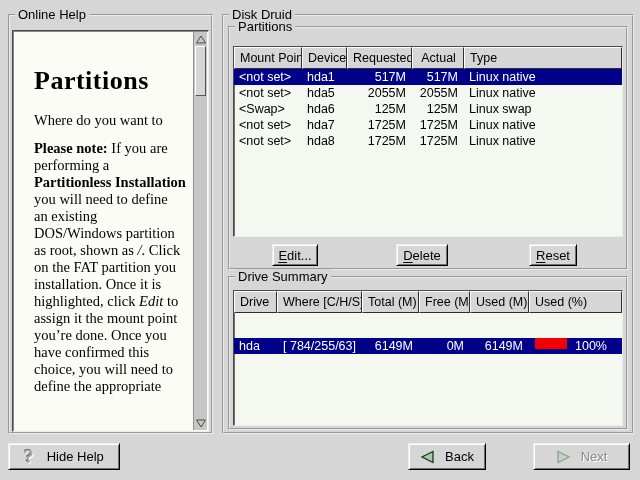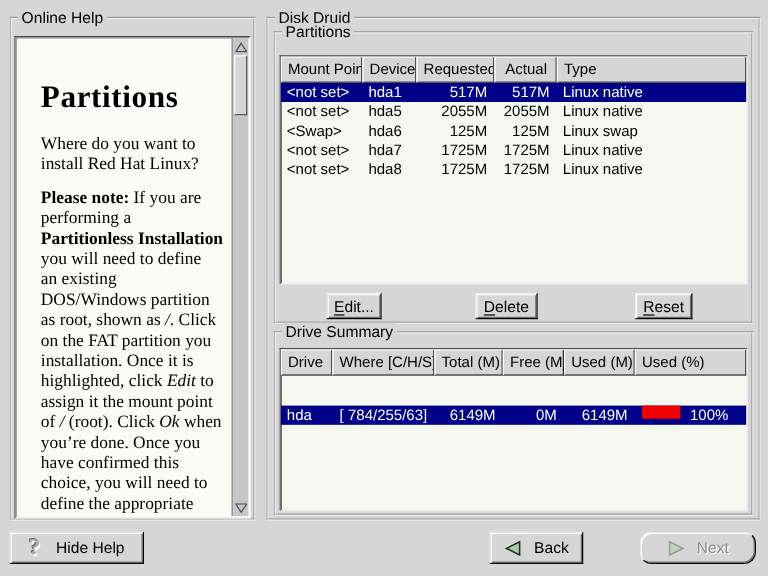--- a/index.html
+++ b/index.html
@@ -91,33 +91,31 @@
 <div class="screen">
 
   <div class="frame" style="left:8px; top:14px; width:205px; height:420px;">
     <span class="frame-label">Online Help</span>
   </div>
   <div class="help-box">
     <div class="help-view">
       <div class="help-title">Partitions</div>
       <div id="help-lines">
           <div class="help-line"><span>Where do you want to</span></div>
-          <div class="help-line"><span>install Red Hat Linux?</span></div>
           <div class="help-line gap"><span class="b">Please note:</span><span> If you are</span></div>
           <div class="help-line"><span>performing a</span></div>
           <div class="help-line"><span class="b">Partitionless Installation</span></div>
           <div class="help-line"><span>you will need to define</span></div>
           <div class="help-line"><span>an existing</span></div>
           <div class="help-line"><span>DOS/Windows partition</span></div>
           <div class="help-line"><span>as root, shown as </span><span class="i">/</span><span>. Click</span></div>
           <div class="help-line"><span>on the FAT partition you</span></div>
           <div class="help-line"><span>installation. Once it is</span></div>
           <div class="help-line"><span>highlighted, click </span><span class="i">Edit</span><span> to</span></div>
           <div class="help-line"><span>assign it the mount point</span></div>
-          <div class="help-line"><span>of </span><span class="i">/</span><span> (root). Click </span><span class="i">Ok</span><span> when</span></div>
           <div class="help-line"><span>you’re done. Once you</span></div>
           <div class="help-line"><span>have confirmed this</span></div>
           <div class="help-line"><span>choice, you will need to</span></div>
           <div class="help-line"><span>define the appropriate</span></div>
         </div>
     </div>
     <div class="sb">
       <div class="sb-arrow up">
         <svg width="10" height="9" viewBox="0 0 10 9">
             <polygon points="5,1 9.5,8 0.5,8" fill="none" stroke="#4a4a4a" stroke-width="1"></polygon>
@@ -223,21 +221,21 @@
     <span>Hide Help</span>
   </div>
   <div class="btn" style="left:408px; top:443px; width:78px; height:27px;">
     <span class="arr">
       <svg width="15" height="14" viewBox="0 0 15 14">
           <polygon points="13,1.5 13,12.5 2,7" fill="#aec6ae" stroke="#173a17" stroke-width="1.3"></polygon>
         </svg>
     </span>
     <span>Back</span>
   </div>
-  <div class="btn disabled" style="left:533px; top:443px; width:97px; height:27px;border-radius:10px;">
+  <div class="btn disabled" style="left:533px; top:443px; width:97px; height:27px;">
     <span class="arr">
       <svg width="15" height="14" viewBox="0 0 15 14">
           <polygon points="2,1.5 2,12.5 13,7" fill="#c3d3c3" stroke="#8fa08f" stroke-width="1.3"></polygon>
         </svg>
     </span>
     <span>Next</span>
   </div>
 
 </div>
 

